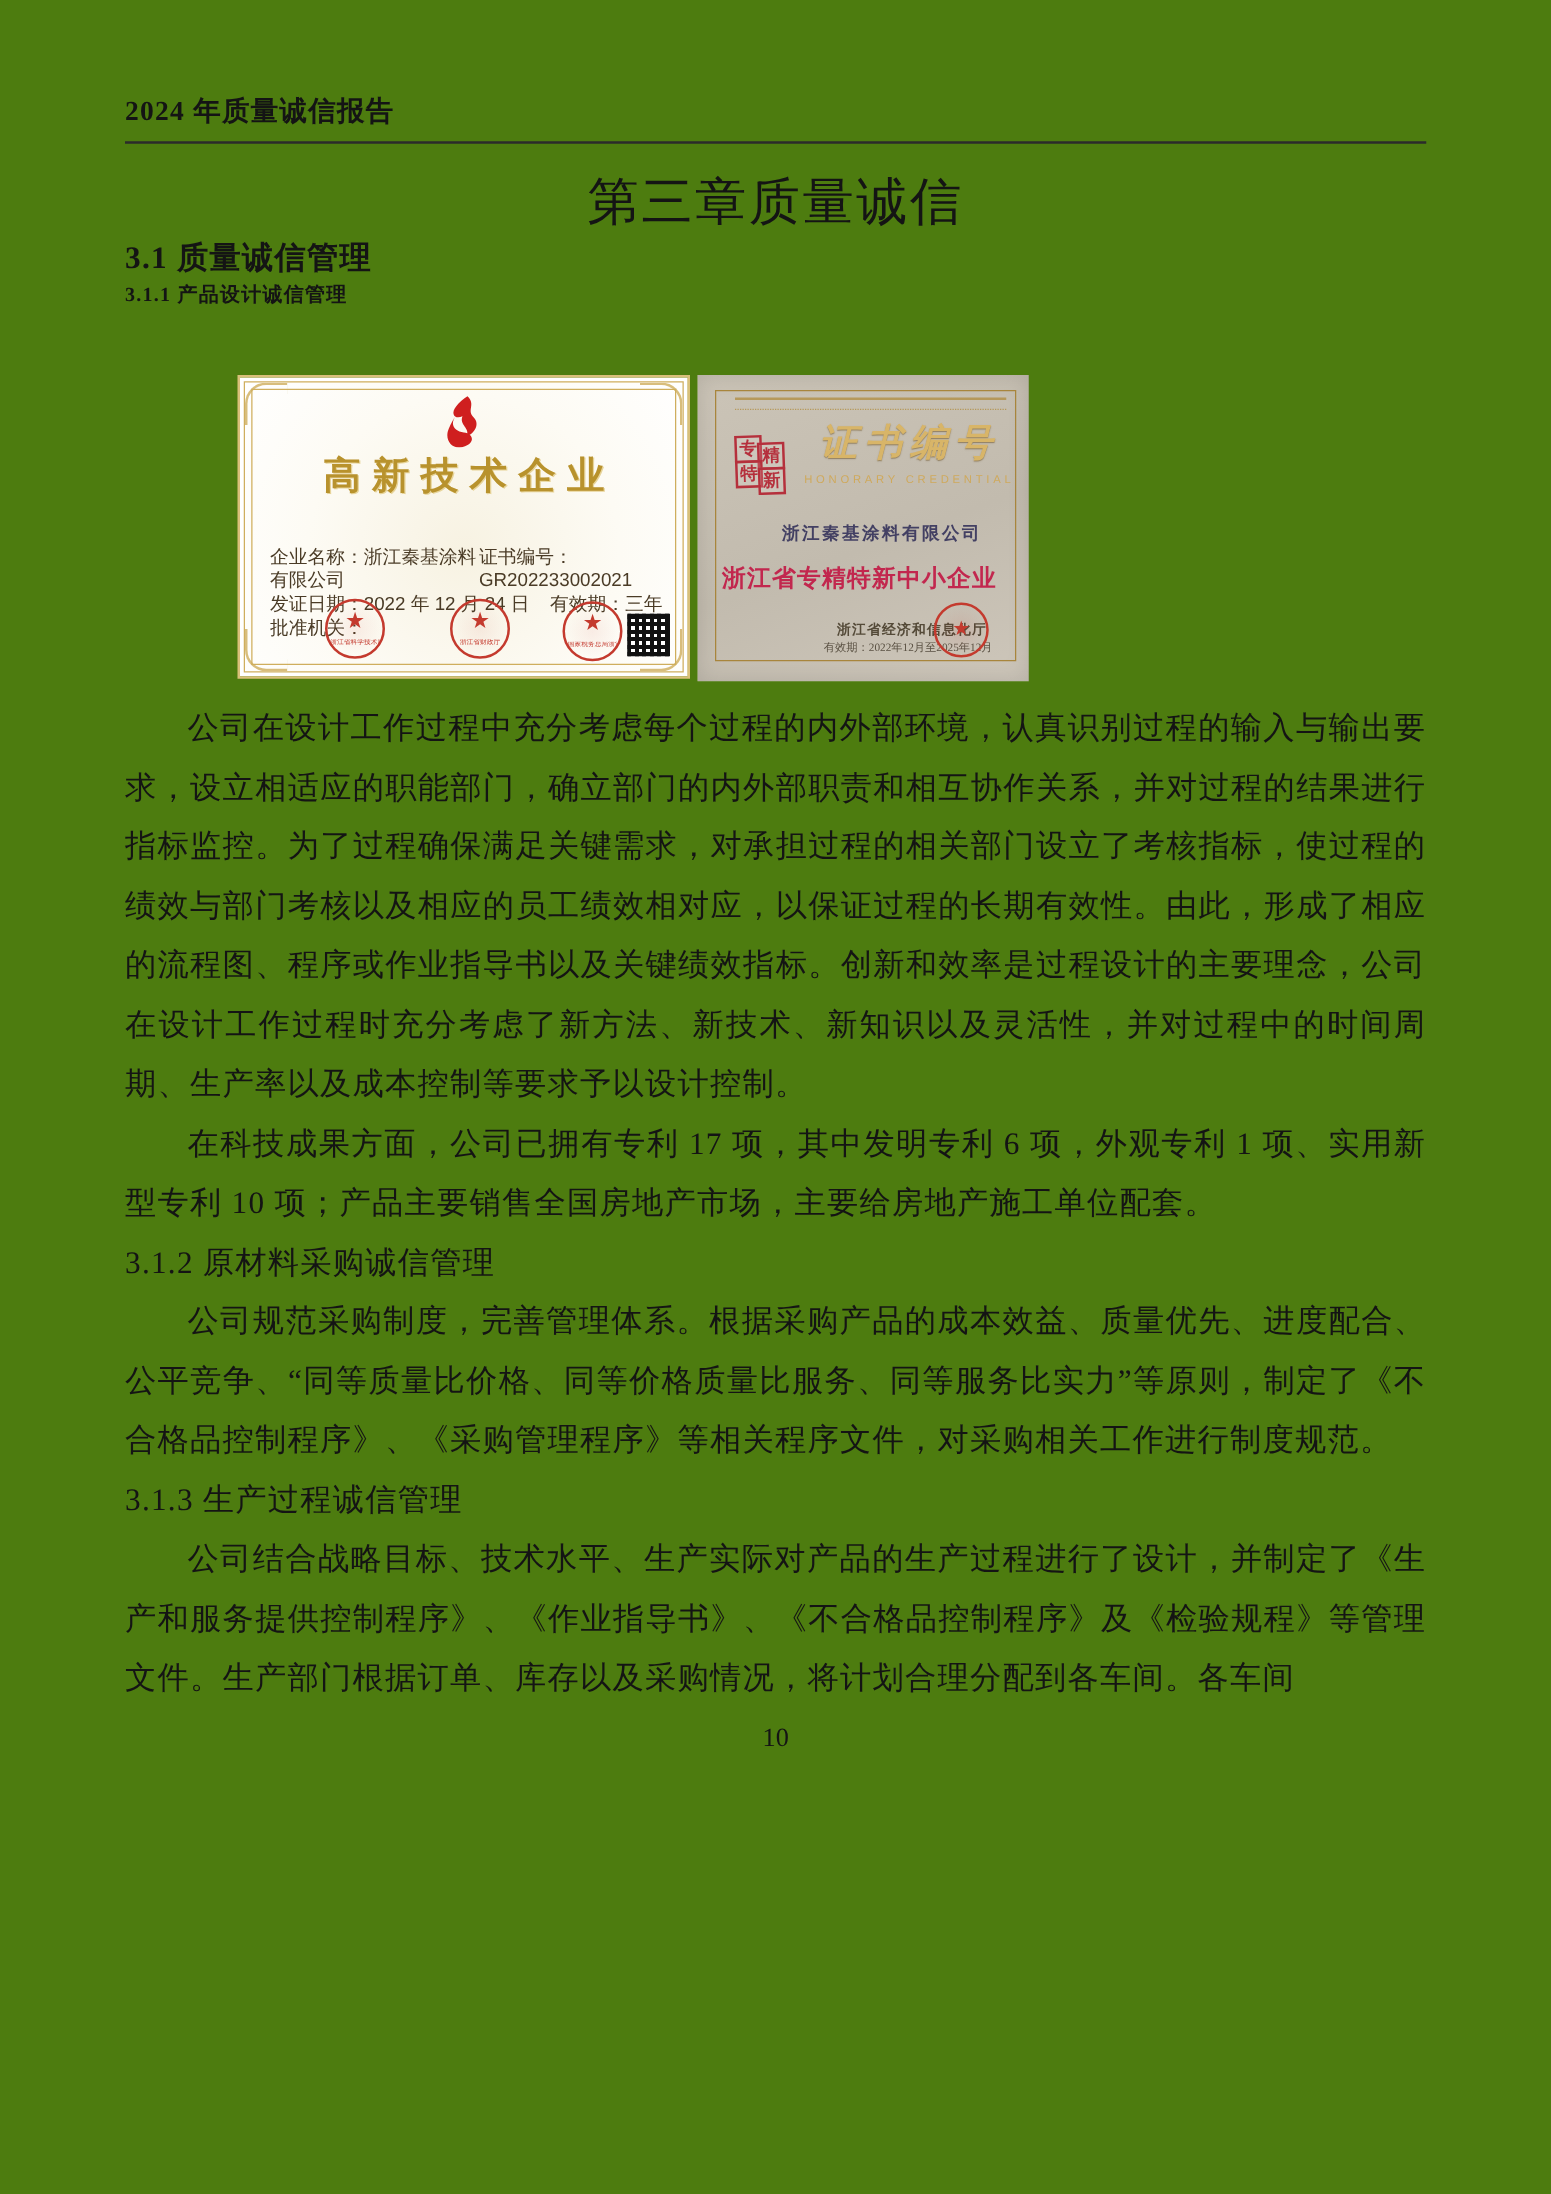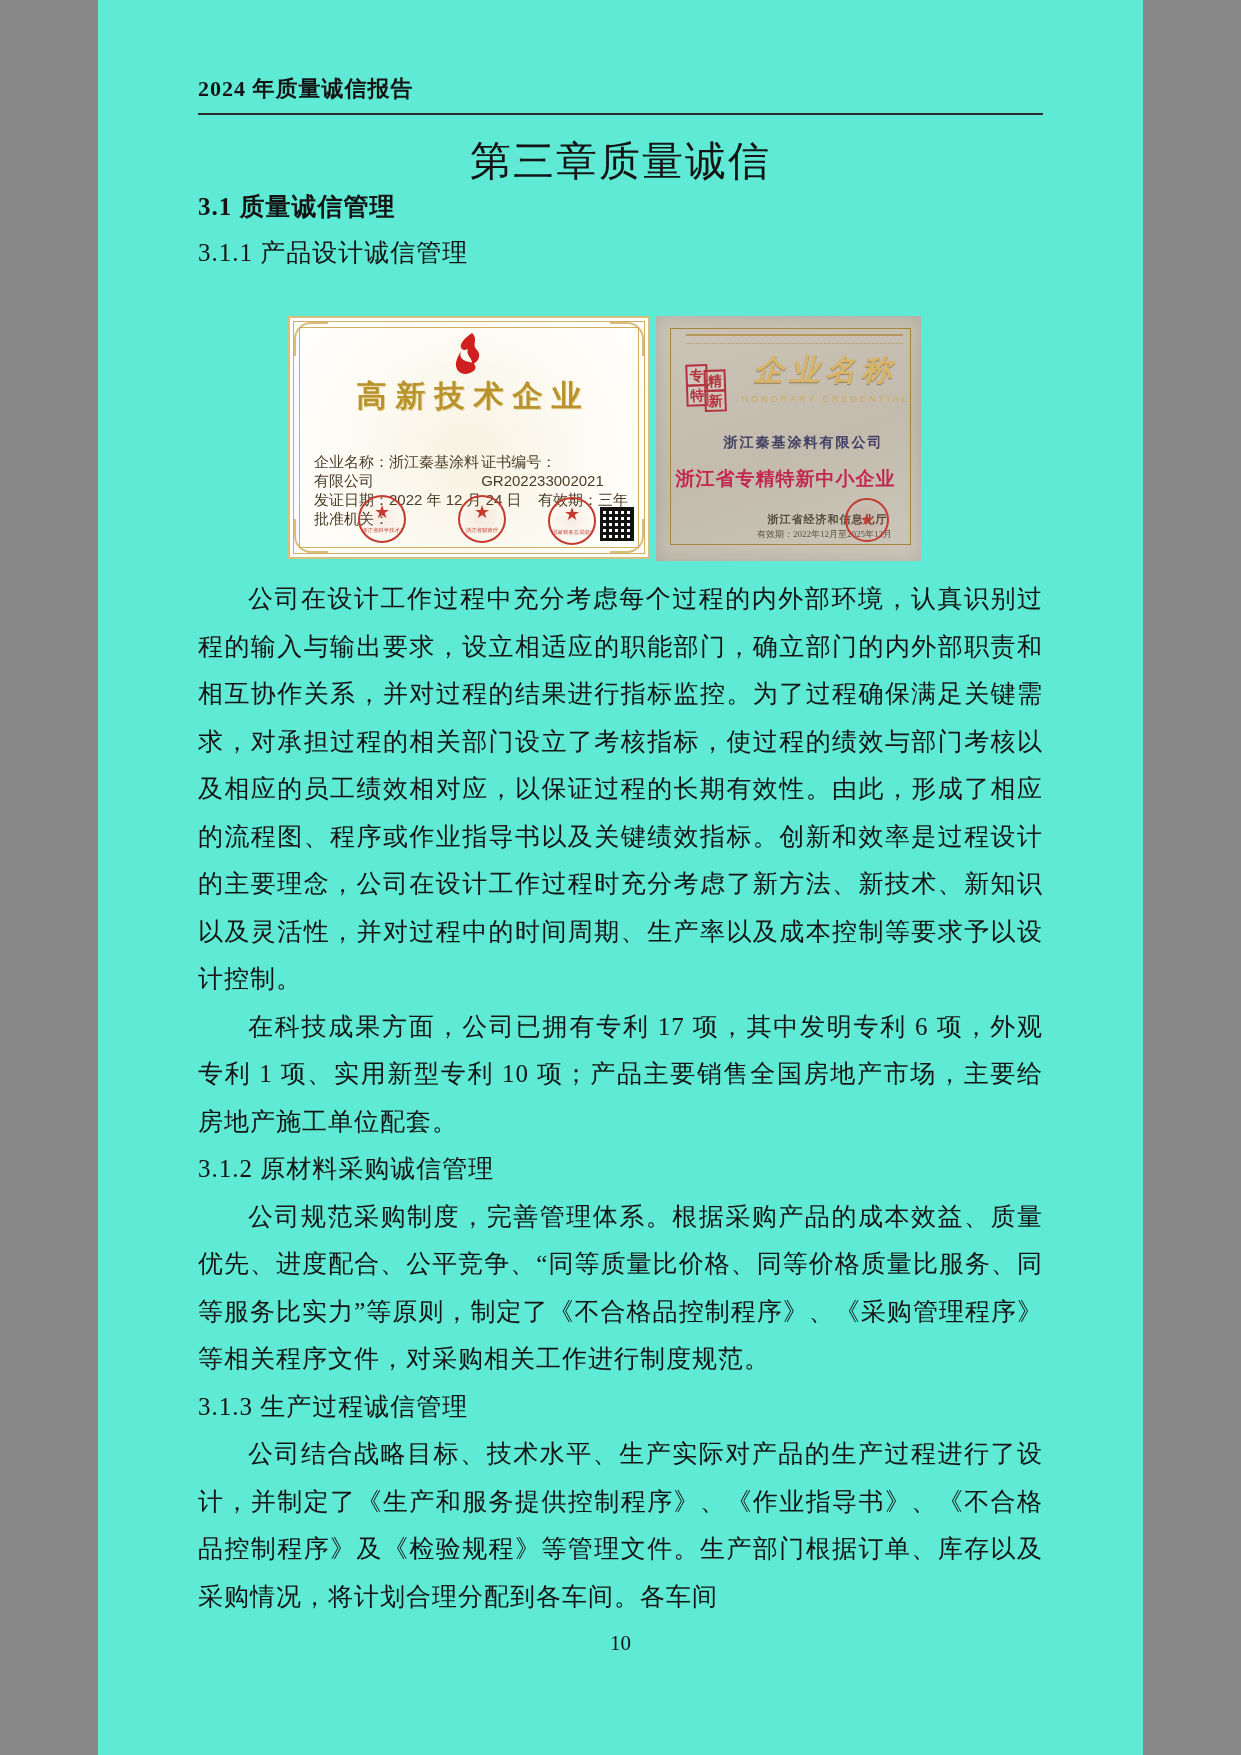--- a/index.html
+++ b/index.html
@@ -1,21 +1,21 @@
 <!DOCTYPE html>
 <html><head>
 <meta charset="utf-8">
 <style>
   * { margin:0; padding:0; box-sizing:border-box; }
   html,body { background:#888; }
   .page {
     position:relative;
-    width:1045px; height:1755px;
+    width:1241px; height:1755px;
     margin:0 auto;
-    background:#5eead4;
+    background:#4d7c0f;
     font-family:"Liberation Serif", serif;
     color:#141414;
     overflow:hidden;
   }
   .content { padding:0 100px; }
 
   .doc-header {
     margin-top:74px;
     font-size:22px;
     font-weight:bold;
@@ -26,21 +26,21 @@
 
   .chapter-title {
     margin-top:24px;
     text-align:center;
     font-size:41px;
     line-height:44px;
     letter-spacing:2px;
   }
 
   .h-bold { font-size:25px; font-weight:bold; line-height:30px; margin-top:9px; letter-spacing:1px; }
-  .h-sub  { font-size:25px; font-weight:normal; line-height:30px; margin-top:16px; letter-spacing:1px; }
+  .h-sub  { font-size:16px; font-weight:bold; line-height:30px; letter-spacing:1px; }
 
   .para {
     font-size:25px;
     letter-spacing:1px;
     line-height:47.5px;
     text-align:justify;
     text-indent:2em;
   }
   .p1 { margin-top:2px; }
   .p2 { margin-top:14px; }
@@ -267,21 +267,21 @@
 
       <div class="cert-right">
         <div class="inner-border"></div>
         <div class="scroll"></div>
         <div class="badge">
           <span>专</span>
           <span>精</span>
           <span>特</span>
           <span>新</span>
         </div>
-        <div class="cert-right-title">企业名称</div>
+        <div class="cert-right-title">证书编号</div>
         <div class="cert-right-sub">HONORARY CREDENTIAL</div>
         <div class="cert-company">浙江秦基涂料有限公司</div>
         <div class="cert-award">浙江省专精特新中小企业</div>
         <div class="cert-issuer">浙江省经济和信息化厅</div>
         <div class="cert-validity">有效期：2022年12月至2025年12月</div>
         <div class="seal-right">
           <span>★</span>
         </div>
       </div>
 

